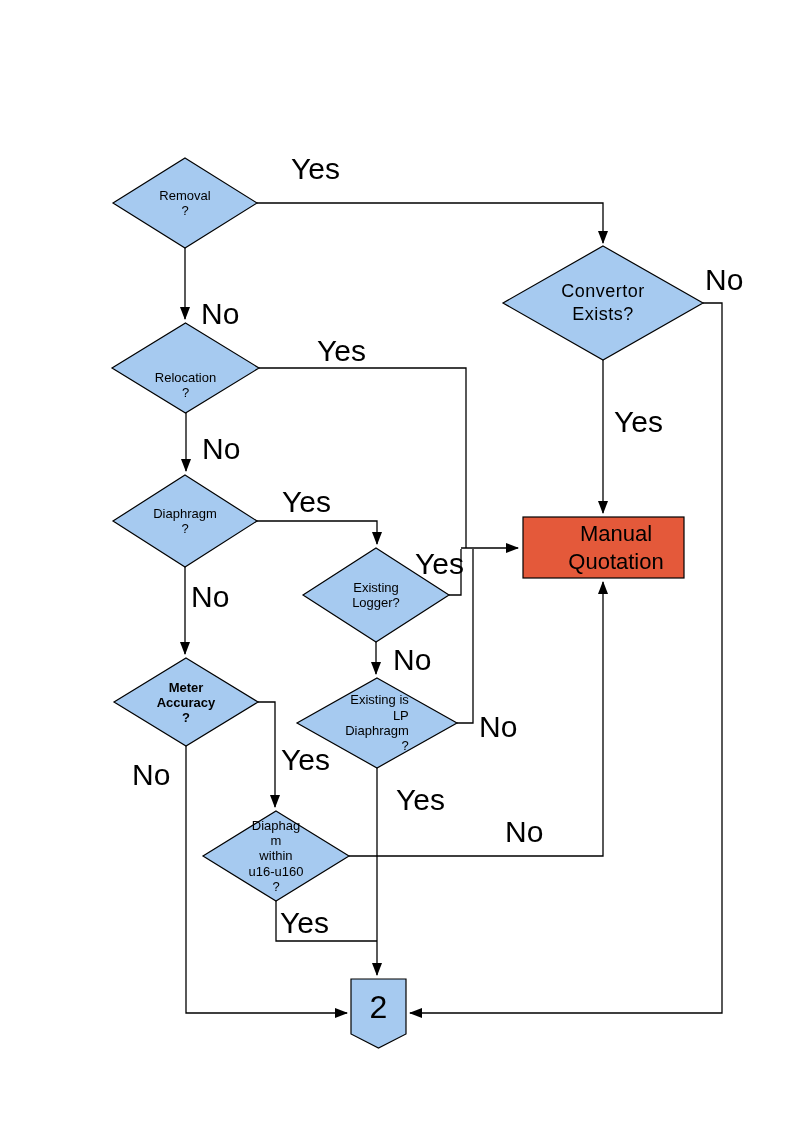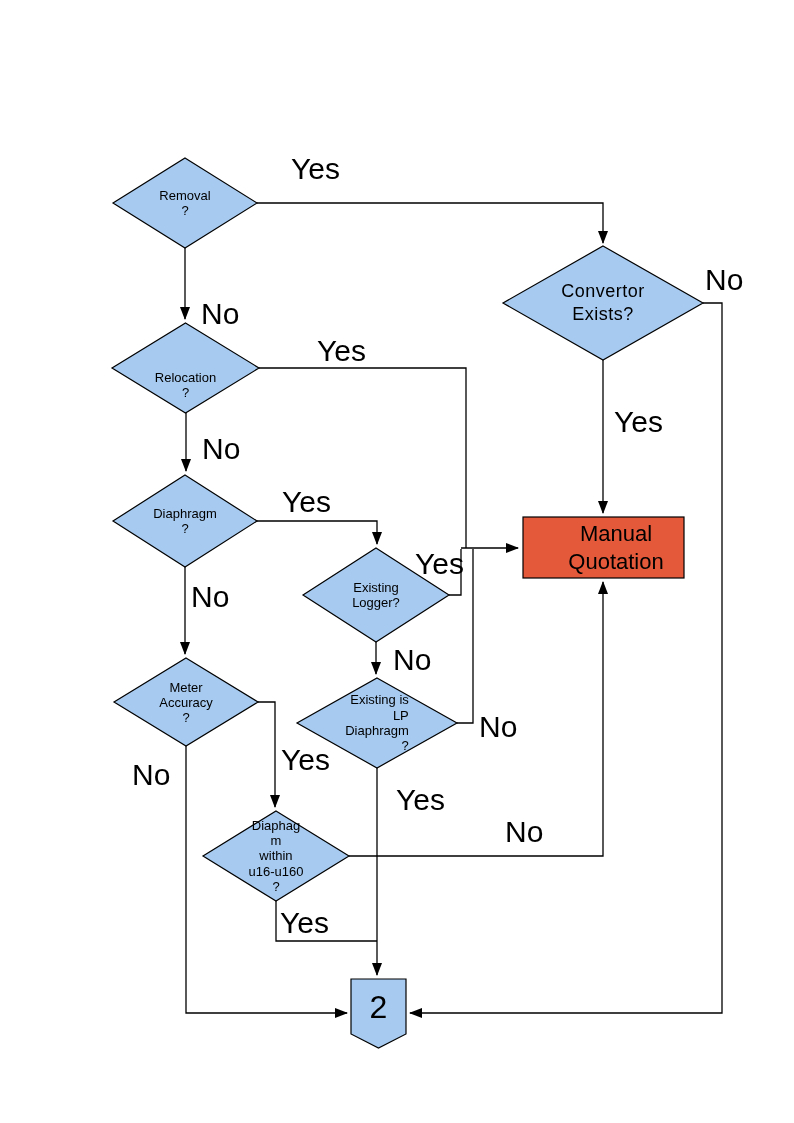--- a/index.html
+++ b/index.html
@@ -111,21 +111,21 @@
   <div class="node-label lbl-decision" style="left:113px; top:158px; width:144px; height:90px;">Removal
 ?</div>
   <div class="node-label lbl-decision" style="left:112px; top:340px; width:147px; height:90px;">Relocation
 ?</div>
   <div class="node-label lbl-decision" style="left:113px; top:475px; width:144px; height:92px;">Diaphragm
 ?</div>
   <div class="node-label lbl-decision-lg" style="left:503px; top:246px; width:200px; height:114px;">Convertor
 Exists?</div>
   <div class="node-label lbl-decision" style="left:303px; top:548px; width:146px; height:94px;">Existing
 Logger?</div>
-  <div class="node-label lbl-decision" style="left:114px; top:658px; width:144px; height:89px;">Meter
+  <div class="node-label lbl-decision" style="left:114px; top:658px; width:144px; height:89px;font-weight:bold;">Meter
 Accuracy
 ?</div>
   <div class="node-label lbl-decision" style="left:297px; top:678px; width:160px; height:90px;text-align:right;">Existing is
 LP
 Diaphragm
 ?</div>
   <div class="node-label lbl-decision" style="left:203px; top:811px; width:146px; height:90px;">Diaphag
 m
 within
 u16-u160

